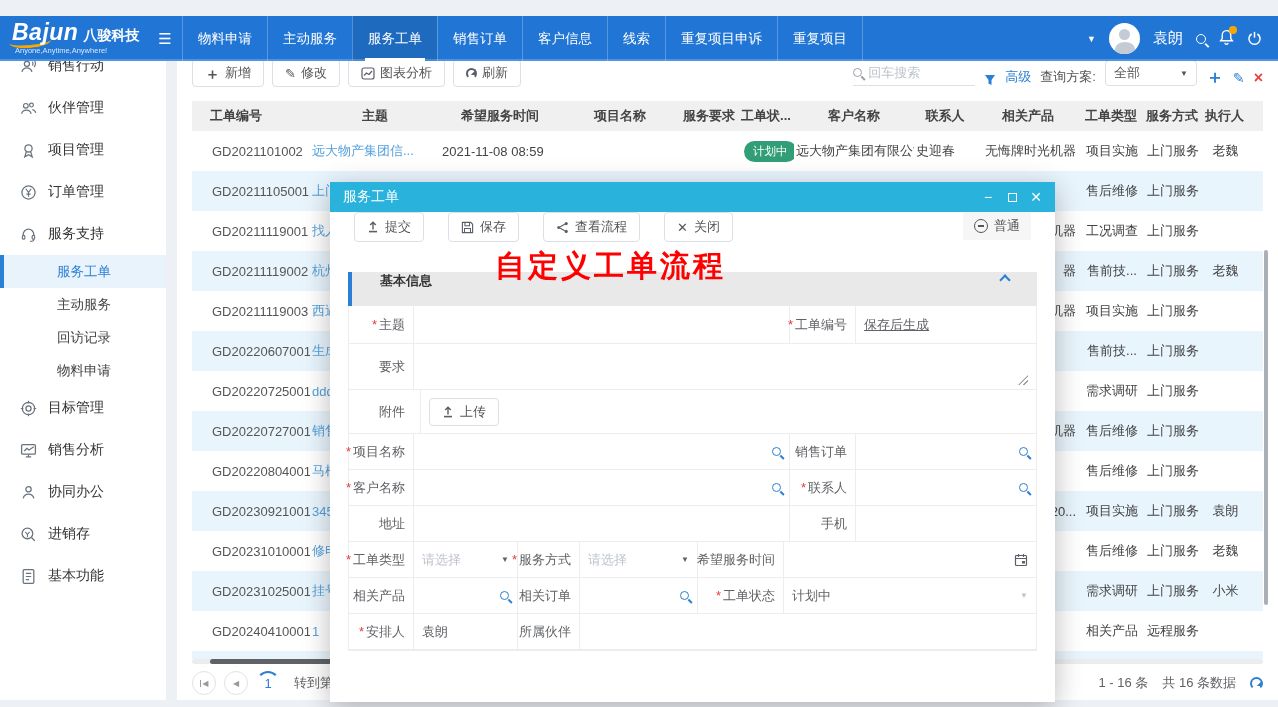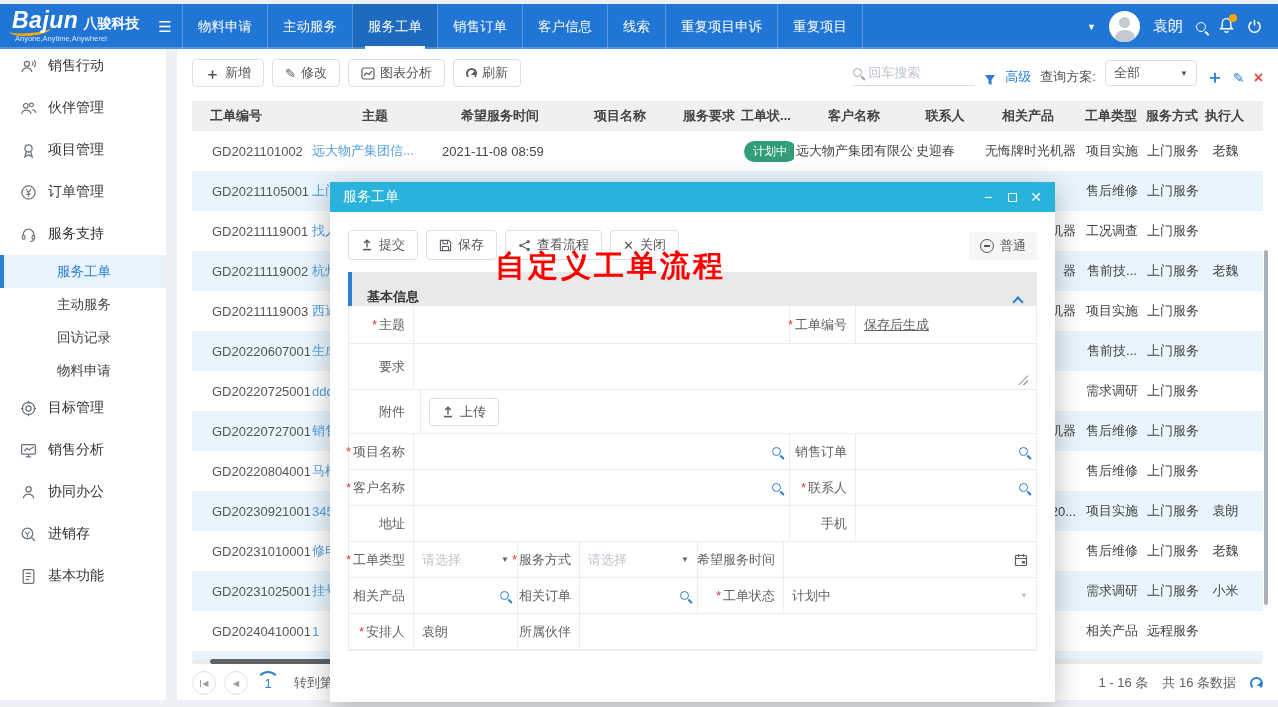--- a/index.html
+++ b/index.html
@@ -1,20 +1,20 @@
 <!DOCTYPE html>
 <html><head>
 <meta charset="utf-8">
 <style>
   * { box-sizing:border-box; margin:0; padding:0; }
   html,body { width:1278px; height:707px; }
   body { position:relative; background:#edf1f6; font-family:"Liberation Sans","DejaVu Sans",sans-serif; overflow:hidden; }
 
   
-  .topnav { position:absolute; top:4px; left:0; right:0; height:45px; background:#2176d5; display:flex; align-items:stretch; color:#fff; z-index:10; }
+  .topnav { position:absolute; top:16px; left:0; right:0; height:45px; background:#2176d5; display:flex; align-items:stretch; color:#fff; z-index:10; }
   .topnav::after { content:""; position:absolute; bottom:0; left:0; right:0; height:2px; background:rgba(255,255,255,.22); }
   .logo { width:148px; position:relative; padding:3px 0 0 12px; flex:none; }
   .brand-row { display:flex; align-items:baseline; gap:5px; position:relative; z-index:2; }
   .brand { font-size:23px; font-weight:bold; font-style:italic; letter-spacing:.5px; }
   .brand-cn { font-size:14px; font-weight:bold; }
   .tagline { font-size:7.5px; color:#d8e6f8; margin-left:3px; }
   .swoosh { position:absolute; left:9px; top:19px; width:42px; height:13px; border-bottom:3px solid #f6a800; border-radius:50%; transform:rotate(-5deg); }
   .hamburger { width:34px; display:flex; align-items:center; justify-content:center; font-size:15px; cursor:pointer; flex:none; }
   .nav-items { display:flex; align-items:stretch; }
   .nav-item { padding:0 15px; display:flex; align-items:center; font-size:13.5px; position:relative; cursor:pointer; border-left:1px solid rgba(255,255,255,.25); white-space:nowrap; }
@@ -94,27 +94,27 @@
   .ref::after { content:""; position:absolute; right:-3px; bottom:-1px; width:0; height:0; border:3px solid transparent; border-top-color:#5a5e66; transform:rotate(-45deg); }
   .ref.blue { border-color:#2b7fd4; border-bottom-color:transparent; width:13px; height:13px; cursor:pointer; }
   .ref.blue::after { border-top-color:#2b7fd4; }
 
   
   .modal { position:absolute; left:330px; top:182px; width:725px; height:520px; background:#fff; box-shadow:0 6px 26px rgba(0,0,0,.28); z-index:50; }
   .modal-header { height:30px; background:#29b3dc; color:#fff; display:flex; align-items:center; padding:0 13px; font-size:14px; }
   .win-controls { margin-left:auto; display:flex; align-items:center; gap:12px; }
   .wc { cursor:pointer; display:flex; align-items:center; justify-content:center; width:12px; height:12px; font-size:14px; }
   .wc .sq { width:9px; height:9px; border:1.5px solid #fff; display:inline-block; }
-  .modal-toolbar { height:48px; display:flex; align-items:flex-end; padding:0 18px; gap:8px; }
+  .modal-toolbar { height:48px; display:flex; align-items:flex-start; padding:0 24px; gap:24px; }
   .mbtn { height:30px; border:1px solid #dcdfe6; border-radius:4px; background:#fff; display:flex; align-items:center; gap:6px; padding:0 12px; font-size:13px; color:#555; cursor:pointer; font-family:inherit; }
   .priority { margin-left:auto; display:flex; align-items:center; gap:6px; background:#f6f6f6; padding:5px 11px; color:#555; font-size:13px; cursor:pointer; }
   .pri-ic { width:14px; height:14px; border-radius:50%; border:1.5px solid #555; position:relative; }
   .pri-ic::after { content:""; position:absolute; left:3px; right:3px; top:50%; height:1.5px; margin-top:-.75px; background:#555; }
   .annotation { position:absolute; left:165px; top:64px; font-size:30px; font-weight:bold; color:#ff0000; letter-spacing:3px; z-index:60; pointer-events:none; white-space:nowrap; }
-  .section-hd { margin:12px 18px 0; height:34px; background:#e9e9e9; border-left:4px solid #2b7fd4; display:flex; align-items:flex-end; padding:0 15px; font-size:13px; font-weight:bold; color:#333; }
+  .section-hd { margin:12px 18px 0; height:34px; background:#e9e9e9; border-left:4px solid #2b7fd4; display:flex; align-items:flex-start; padding:0 28px; font-size:13px; font-weight:bold; color:#333; }
   .chev-up { width:8px; height:8px; border-top:2px solid #2b7fd4; border-left:2px solid #2b7fd4; transform:rotate(45deg); margin-left:auto; margin-top:4px; cursor:pointer; }
   .form { margin:0 18px; border:1px solid #ededed; border-top:none; font-size:13px; color:#606266; }
   .frow { display:flex; border-bottom:1px solid #ededed; min-height:36px; align-items:stretch; }
   .fcell { display:flex; align-items:center; padding:0 8px; }
   .fcell + .fcell { border-left:1px solid #ededed; }
   .flabel { justify-content:flex-end; color:#606266; white-space:nowrap; }
   .req::before { content:"*"; color:#e43c3c; margin-right:2px; }
   .w-label { width:64px; flex:none; }
   .w-field1 { width:376px; flex:none; }
   .w-label2 { width:66px; flex:none; }

